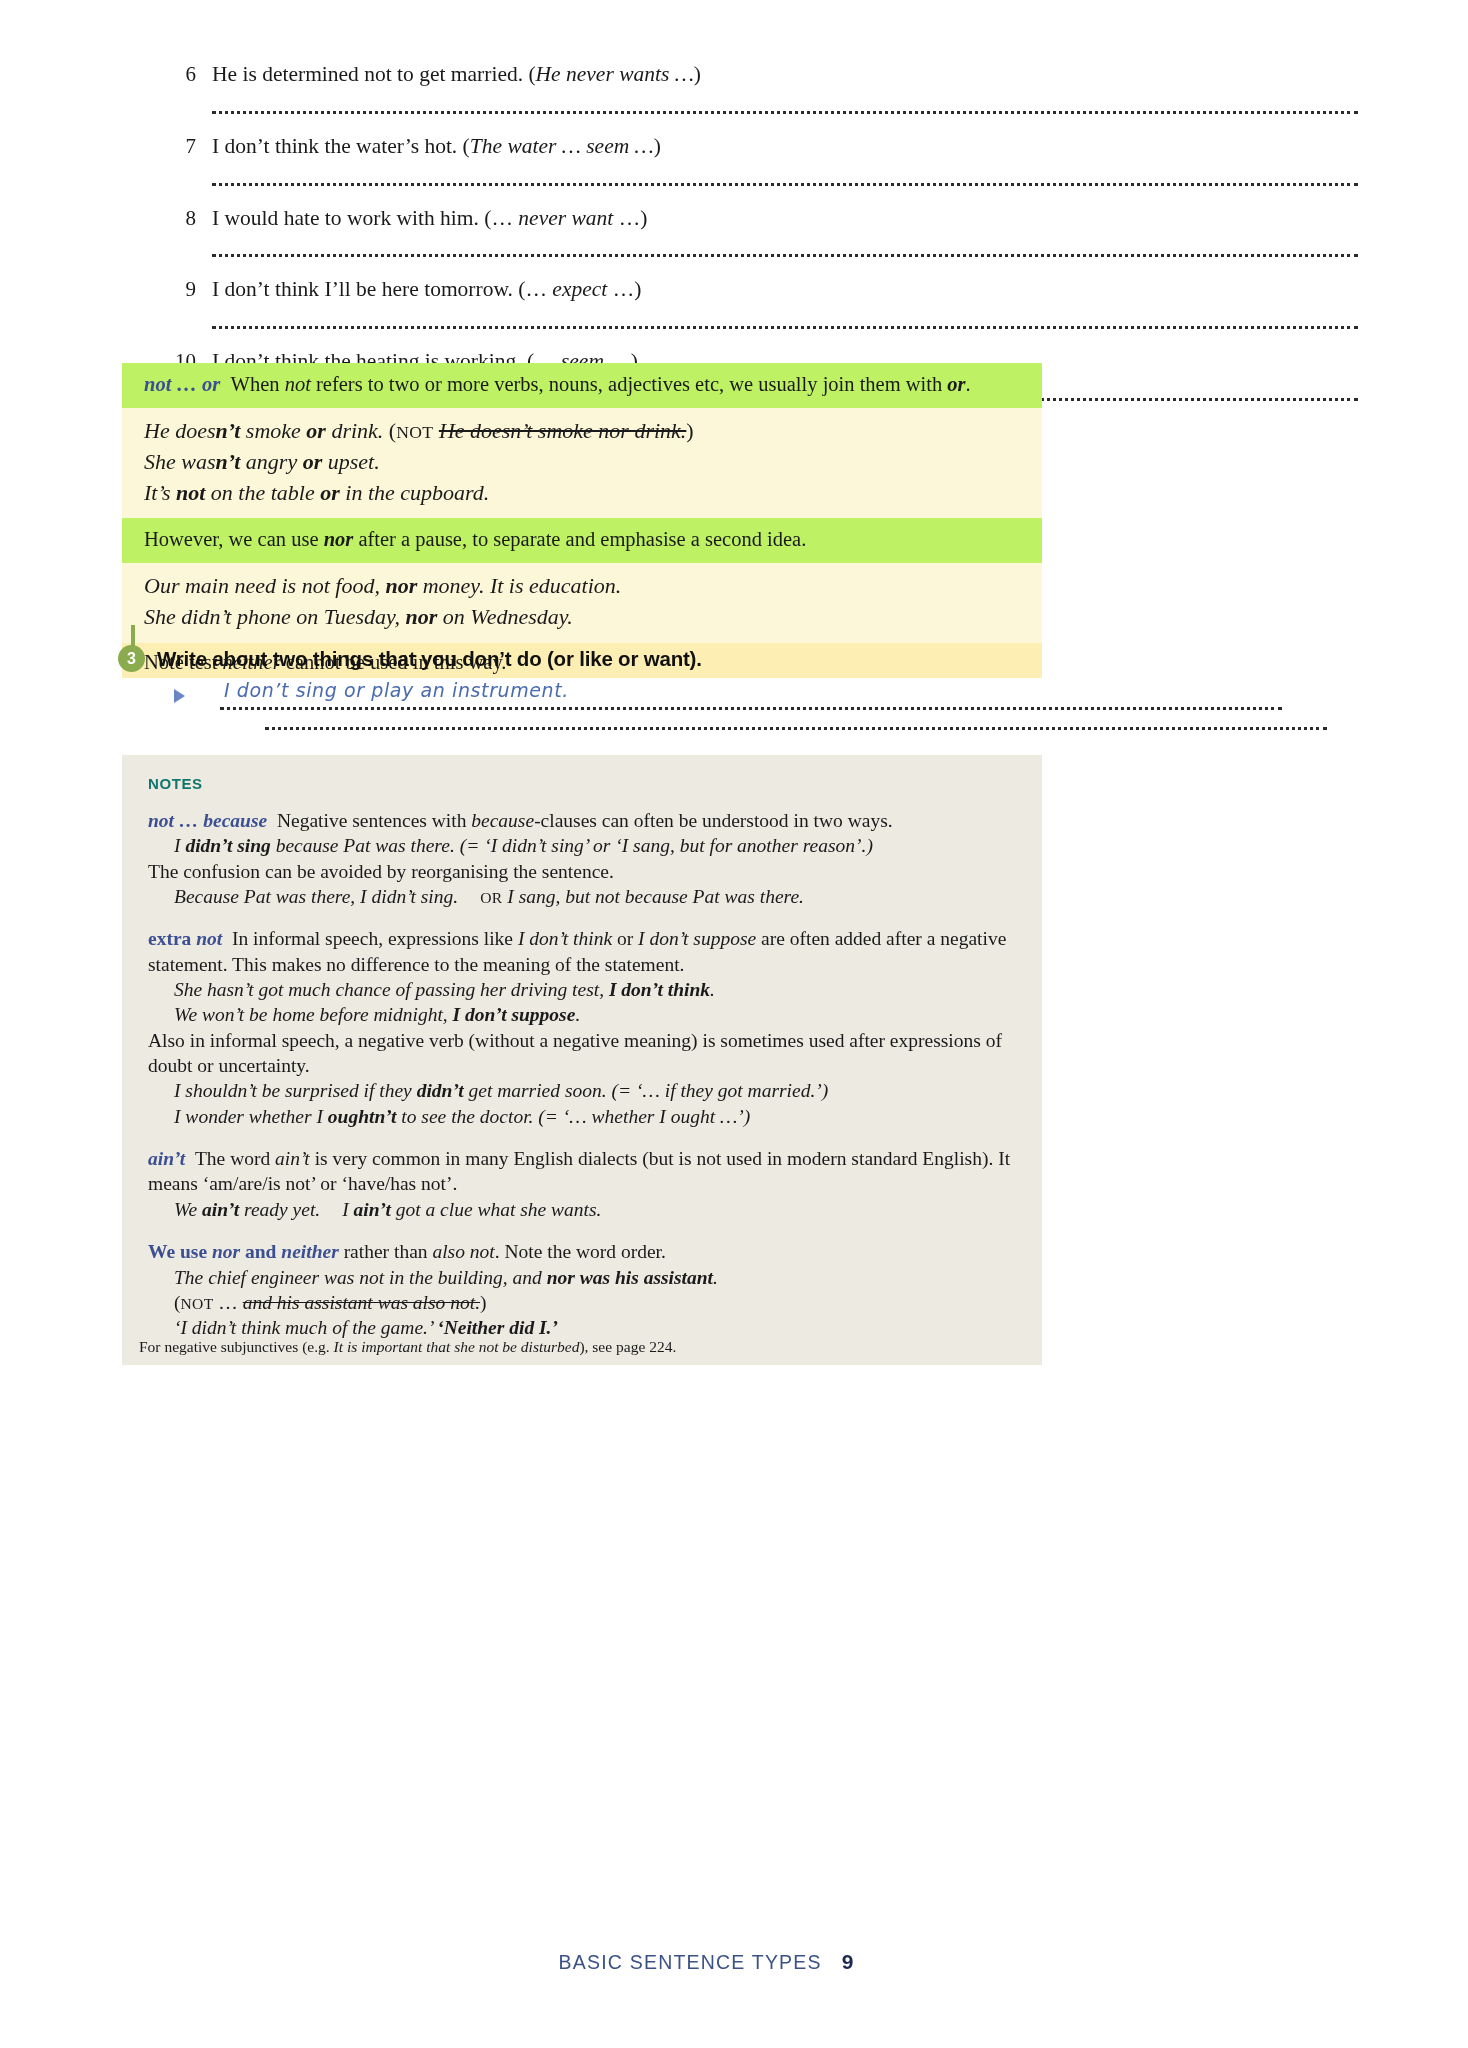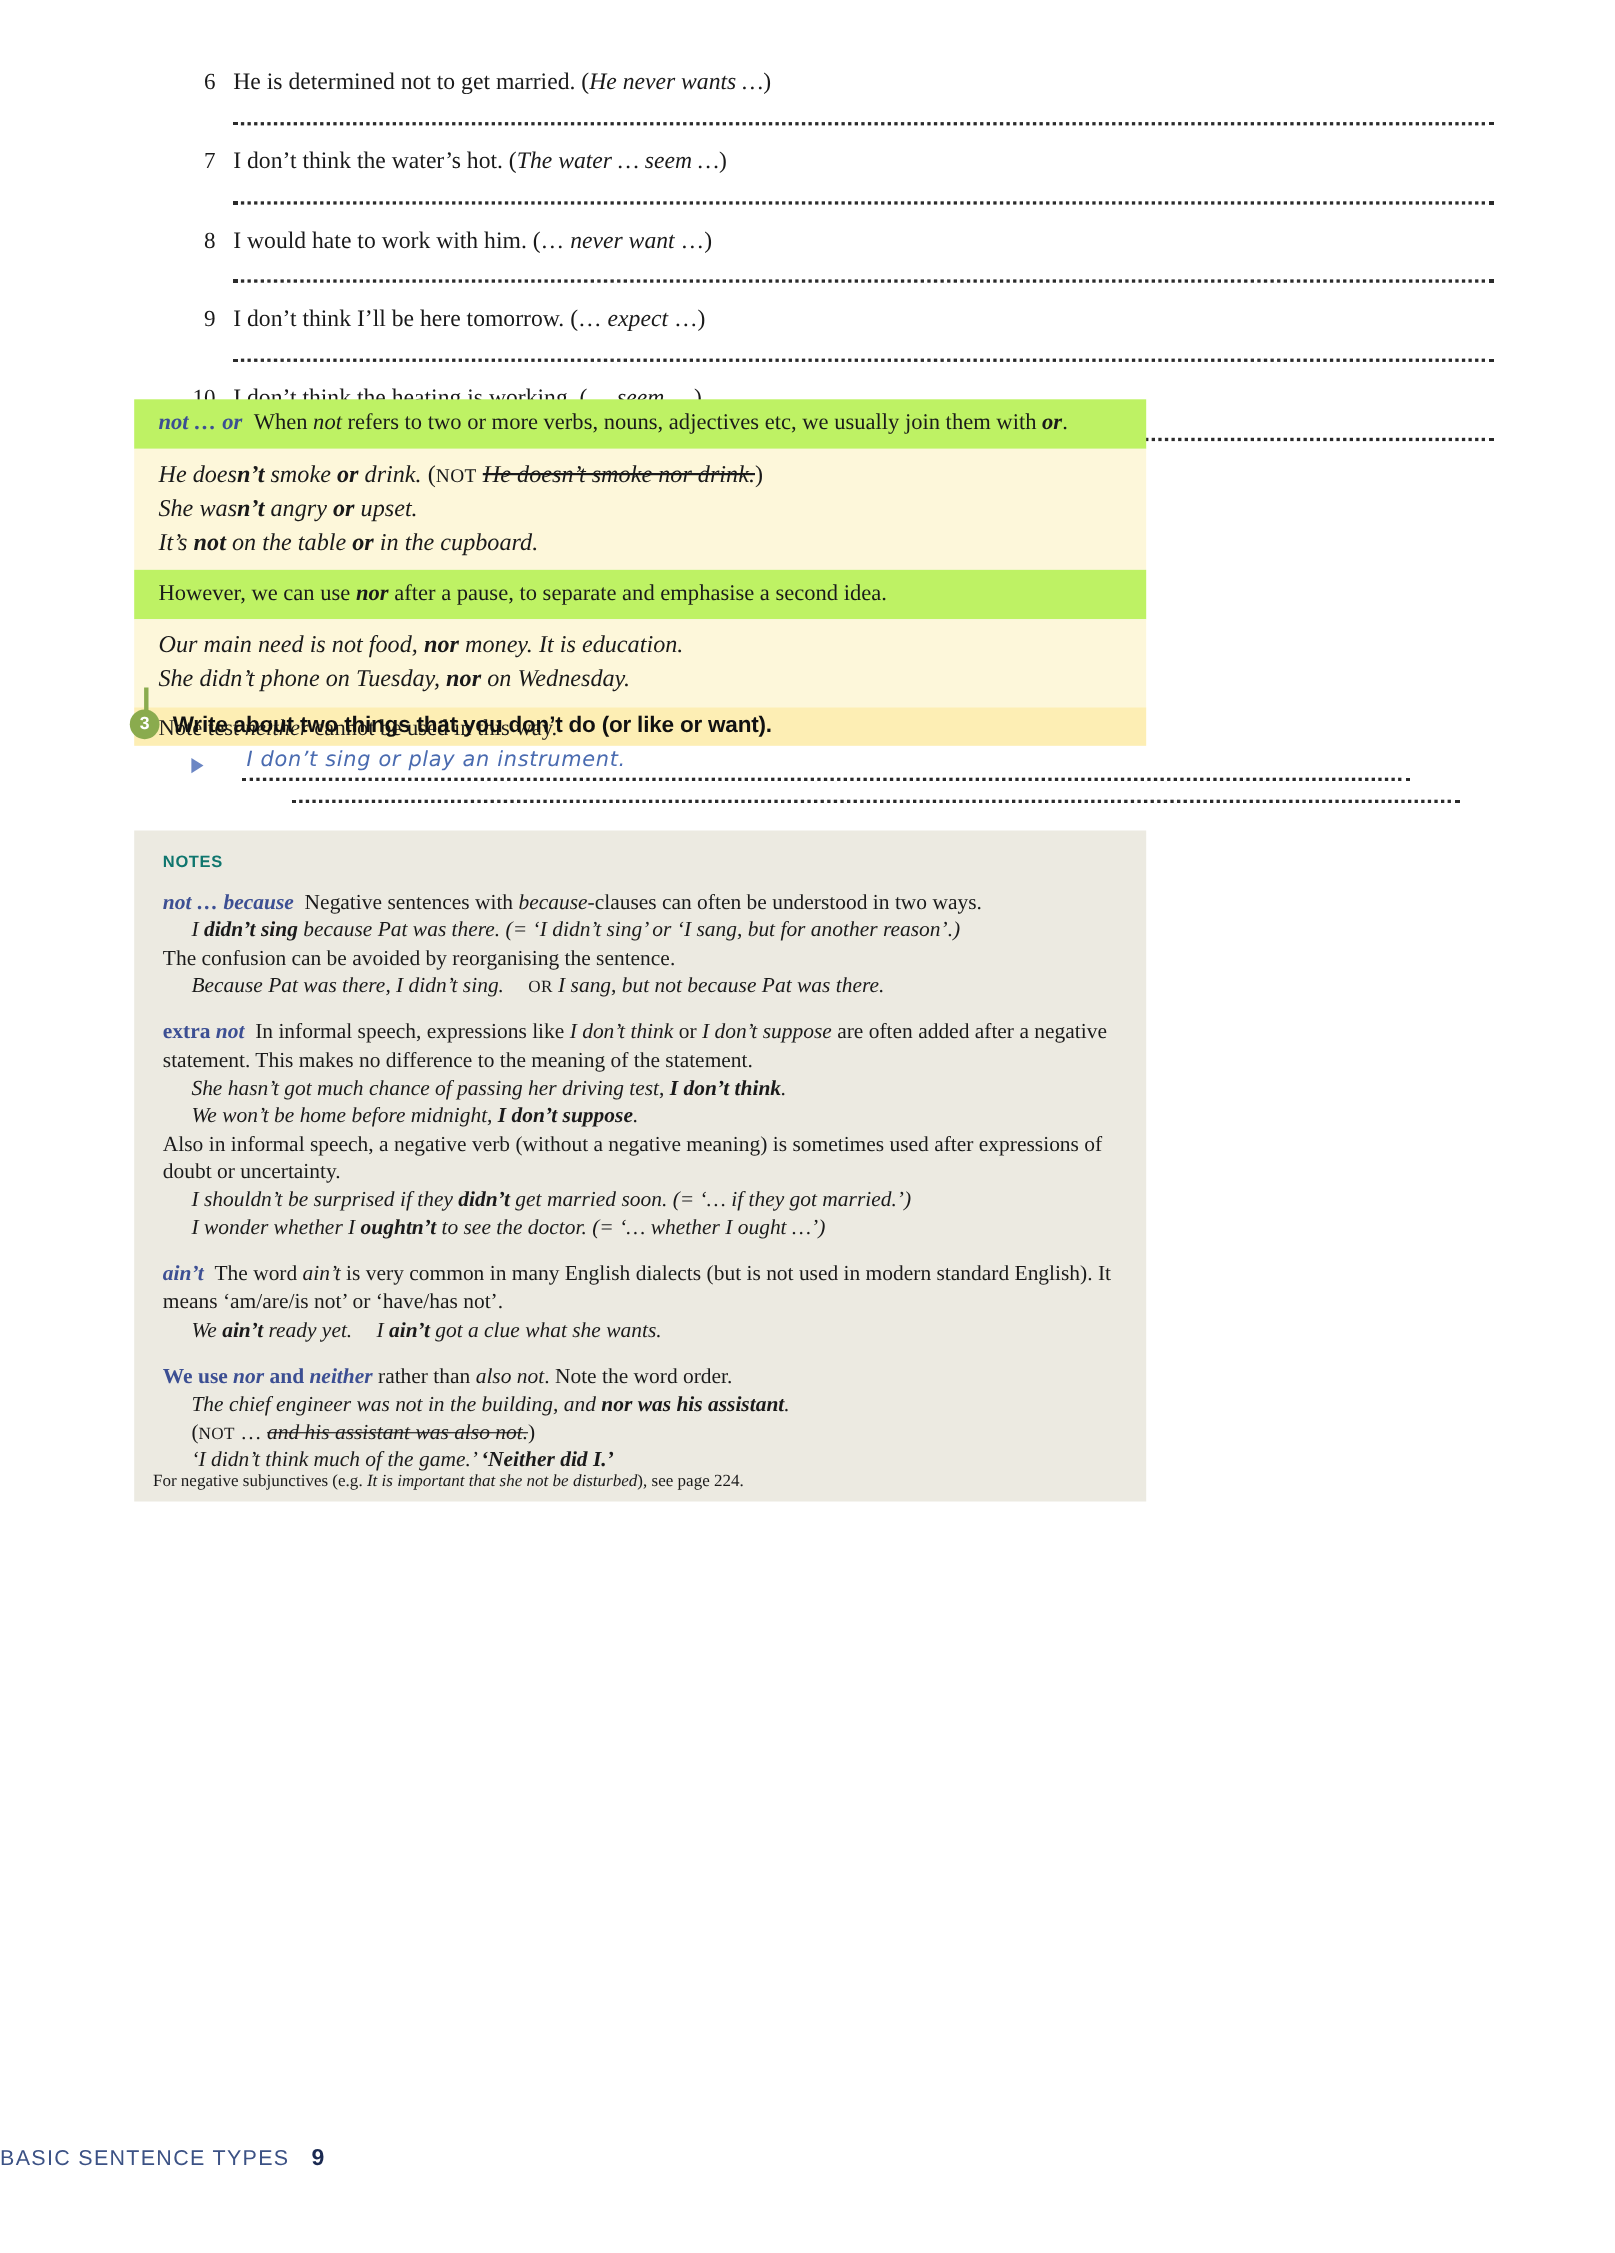--- a/index.html
+++ b/index.html
@@ -187,21 +187,21 @@
   .botnote{
     position:absolute;
     left:139px; top:1338px;
     font-size:15.5px;
   }
 
   
   .footer{
     position:absolute;
     left:0; right:0; bottom:74px;
-    text-align:left;
+    text-align:center;
     padding-right:56px;
     font-family:"Liberation Sans", sans-serif;
     color:#3c5285;
   }
   .footer .ftitle{
     font-size:19.5px;
     letter-spacing:1.2px;
   }
   .footer .fnum{
     font-size:21px;

